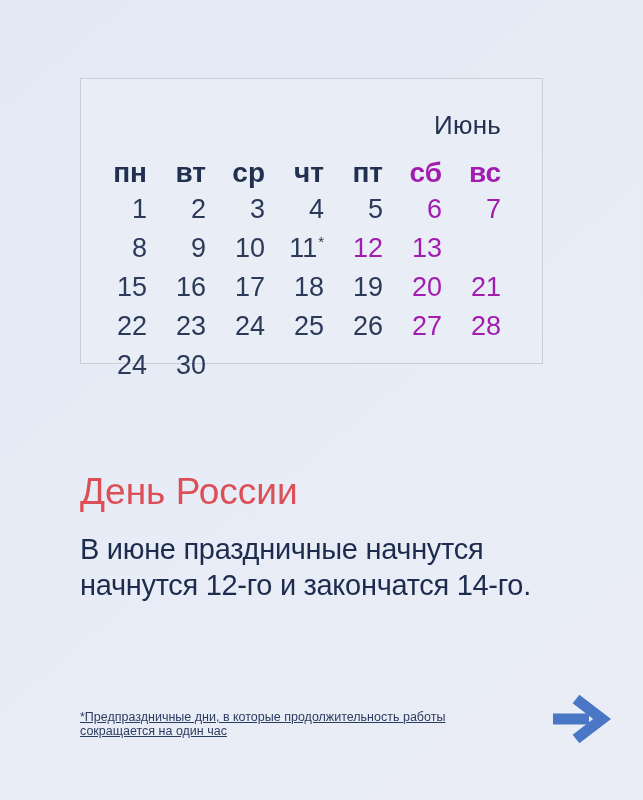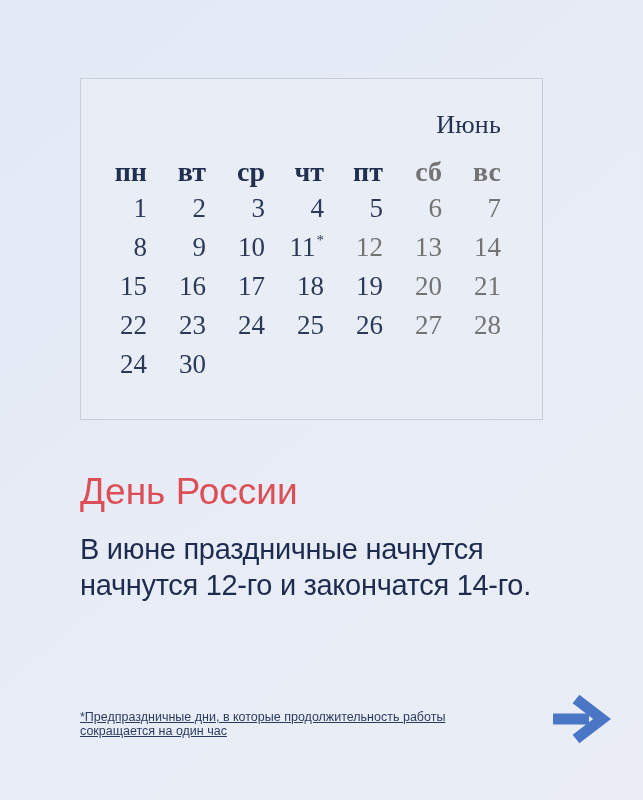--- a/index.html
+++ b/index.html
@@ -2,37 +2,37 @@
 <html><head>
 <meta charset="utf-8">
 <style>
   html,body { margin:0; padding:0; }
   .canvas {
     position:relative; width:643px; height:800px; overflow:hidden;
     background:linear-gradient(140deg,#e2e9f5 0%,#e7ecf6 50%,#eaedf5 100%);
     font-family:"Liberation Sans", sans-serif;
   }
   .card {
-    position:absolute; left:80px; top:78px; width:463px; height:342px;
-    background:#e9edf6; border:1px solid #c9cdd8; box-sizing:border-box;font-family:Liberation Serif, serif;
+    position:absolute; left:80px; top:78px; width:463px; height:286px;
+    background:#e9edf6; border:1px solid #c9cdd8; box-sizing:border-box;
   }
   .cal { position:absolute; left:7px; top:0; width:413px; }
   .month {
     padding-top:31px; text-align:right; font-size:26px;
     color:#243252; letter-spacing:0.2px;
   }
   .row { display:grid; grid-template-columns:repeat(7,59px); }
   .row.header { margin-top:15px; }
   .cell {
     display:flex; align-items:center; justify-content:flex-end;
     text-align:right;
   }
   .hcell { height:34px; font-size:28px; font-weight:700; color:#22304f; }
   .dcell { height:39px; font-size:27px; color:#2b3a58; }
-  .red { color:#737373; }
+  .red { color:#a21caf; }
   .dcell sup { font-size:15px; line-height:1; margin-left:1px; transform:translateY(-7px); }
   .title {
     position:absolute; left:80px; top:471px;
     font-family:Liberation Sans, sans-serif; font-size:37px; color:#dd4f56;
   }
   .bodytext {
     position:absolute; left:80px; top:531px; width:480px;
     font-size:29px; line-height:36px; color:#1d2c4e; letter-spacing:-0.3px;
   }
   .footnote {
@@ -72,21 +72,20 @@
             <div class="cell dcell red">6</div>
             <div class="cell dcell red">7</div>
           </div>
           <div class="row">
             <div class="cell dcell">8</div>
             <div class="cell dcell">9</div>
             <div class="cell dcell">10</div>
             <div class="cell dcell">11<sup>*</sup></div>
             <div class="cell dcell red">12</div>
             <div class="cell dcell red">13</div>
-            <div class="cell dcell red">14</div>
           </div>
           <div class="row">
             <div class="cell dcell">15</div>
             <div class="cell dcell">16</div>
             <div class="cell dcell">17</div>
             <div class="cell dcell">18</div>
             <div class="cell dcell">19</div>
             <div class="cell dcell red">20</div>
             <div class="cell dcell red">21</div>
           </div>

